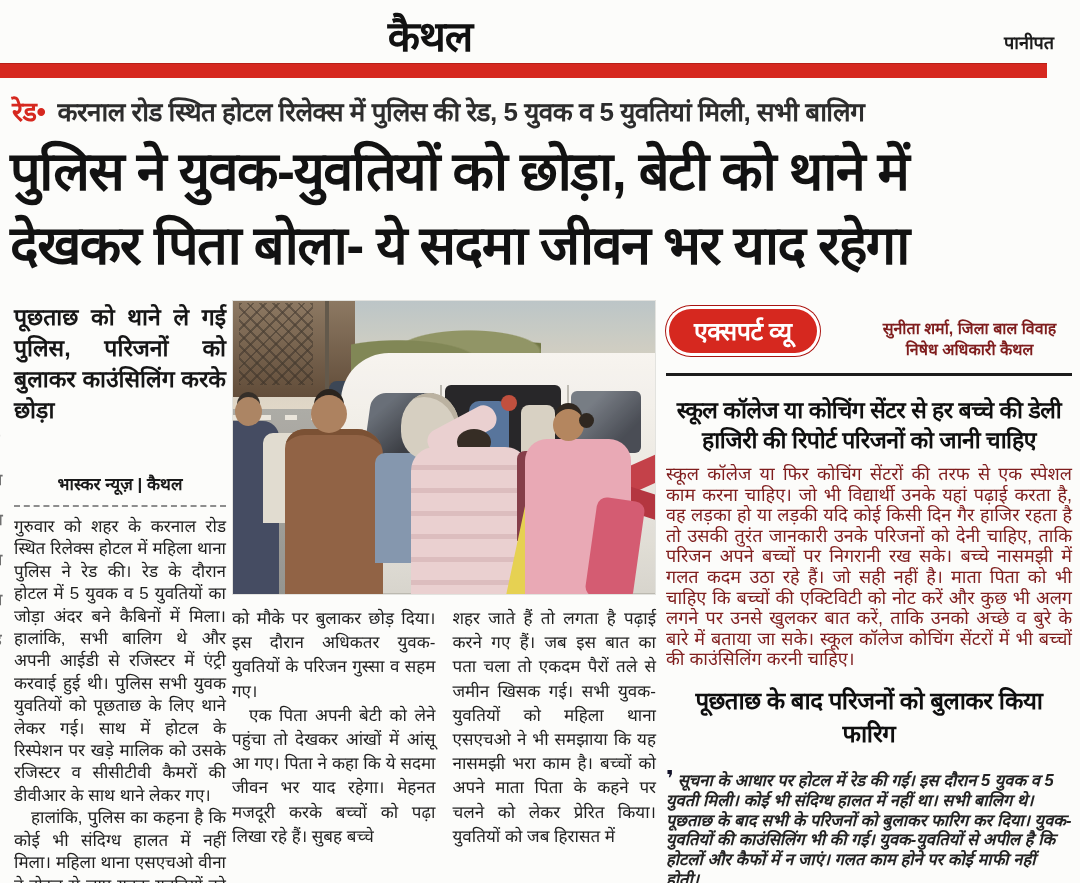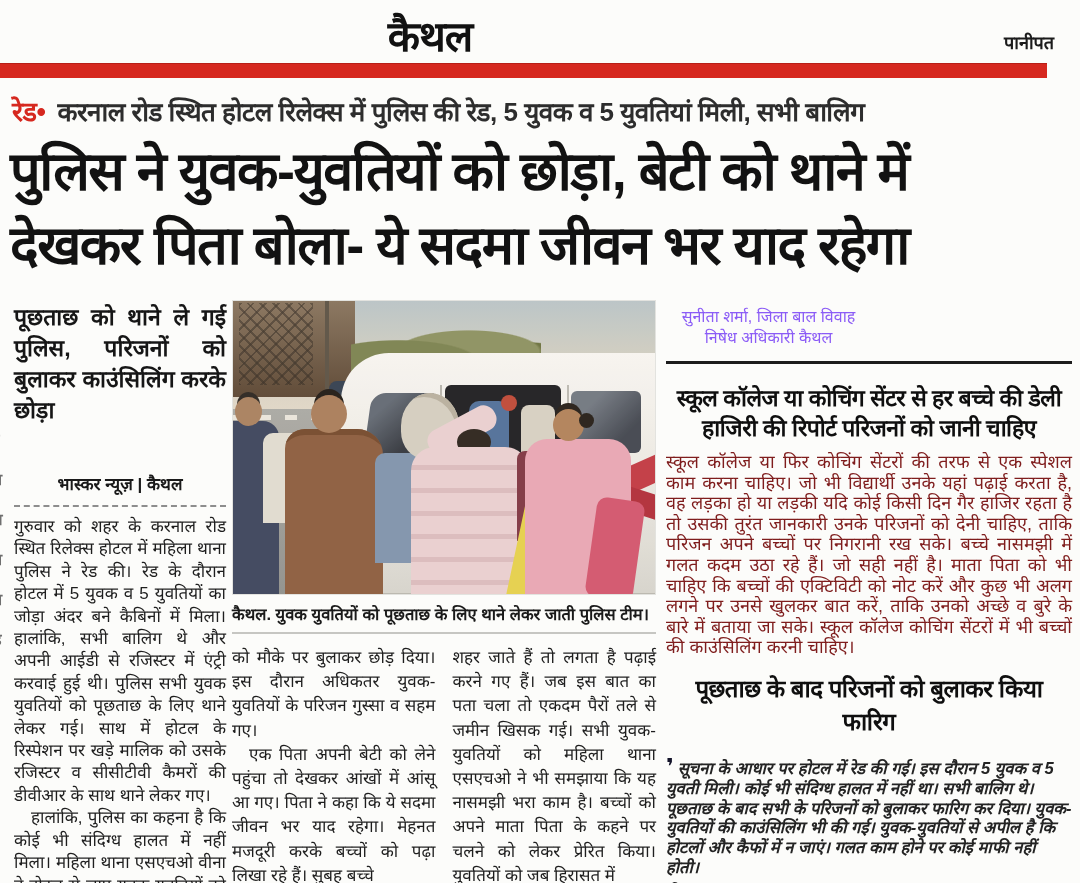--- a/index.html
+++ b/index.html
@@ -113,22 +113,22 @@
   .caption  { font-size:16.5px; font-weight:bold; color:#1a1a1a; margin-top:7px;
               padding-bottom:7px; border-bottom:2px solid #c6c6c2; }
   .mid-cols { display:flex; gap:17px; margin-top:12px; }
   .mid-col  { flex:1; font-size:17px; line-height:24.2px; text-align:justify; color:#1e1e1e; }
   
   .col-right { position:absolute; left:666px; top:306px; width:406px; }
   .ev-head   { display:flex; justify-content:space-between; align-items:flex-start; }
   .ev-badge  { background:#d6281f; color:#fff; font-weight:bold; font-size:25px;
                padding:7px 28px 9px; border-radius:30px; letter-spacing:-0.5px;
                box-shadow:0 0 0 3px #fff inset, 0 0 0 1px #a81410; }
-  .ev-byline { width:205px; text-align:center; font-weight:normal; font-size:16px;
-               line-height:21px; color:#8b5cf6; margin-top:0; }
+  .ev-byline { width:205px; text-align:center; font-weight:bold; font-size:16px;
+               line-height:21px; color:#7f1d1d; margin-top:12px; }
   .ev-rule   { border-top:3px solid #1c1c1c; margin:13px 0 8px; }
   .ev-heading{ text-align:center; font-size:23px; font-weight:bold; line-height:30px;
                color:#0f0f0f; letter-spacing:-0.5px;margin-top:19px; }
   .ev-body   { margin-top:9px; font-size:18px; line-height:20.6px; text-align:justify; color:#7f1d1d; }
   .st-heading{ text-align:center; font-size:24px; font-weight:bold; margin-top:13px;
                color:#0f0f0f; letter-spacing:-0.5px; }
   .st-quote  { margin-top:20px; font-size:16.5px; line-height:19.8px; font-style:italic;
                font-weight:bold; color:#242424; }
   .quote-mark{ font-style:normal; font-size:22px; color:#14142a; margin-right:4px; }
   .st-attrib { font-size:15.5px; margin-top:1px; color:#1d1d1d; }
@@ -205,34 +205,34 @@
       <div class="ph-f6h"></div>
       <div class="ph-f6b"></div>
       <div class="ph-f8b"></div>
       <div class="ph-f7d1"></div>
       <div class="ph-f7b"></div>
       <div class="ph-f7d2"></div>
       <div class="ph-f7h"></div>
       <div class="ph-f7bun"></div>
       <div class="ph-tone"></div>
     </div>
-    <div class="caption">कैथल. युवक युवतियों को पूछताछ के लिए थाने लेकर जाती पुलिस टीम।</div>
     <div class="mid-cols">
       <div class="mid-col">
         <p>को मौके पर बुलाकर छोड़ दिया। इस दौरान अधिकतर युवक-युवतियों के परिजन गुस्सा व सहम गए।</p>
         <p class="indented">एक पिता अपनी बेटी को लेने पहुंचा तो देखकर आंखों में आंसू आ गए। पिता ने कहा कि ये सदमा जीवन भर याद रहेगा। मेहनत मजदूरी करके बच्चों को पढ़ा लिखा रहे हैं। सुबह बच्चे</p>
       </div>
       <div class="mid-col">
         <p>शहर जाते हैं तो लगता है पढ़ाई करने गए हैं। जब इस बात का पता चला तो एकदम पैरों तले से जमीन खिसक गई। सभी युवक-युवतियों को महिला थाना एसएचओ ने भी समझाया कि यह नासमझी भरा काम है। बच्चों को अपने माता पिता के कहने पर चलने को लेकर प्रेरित किया। युवतियों को जब हिरासत में</p>
       </div>
     </div>
   </div>
 
   <div class="col-right">
     <div class="ev-head">
+      <div class="ev-badge">एक्सपर्ट व्यू</div>
       <div class="ev-byline">
         <div>सुनीता शर्मा, जिला बाल विवाह</div>
         <div>निषेध अधिकारी कैथल</div>
       </div>
     </div>
     <div class="ev-rule"></div>
     <div class="ev-heading">स्कूल कॉलेज या कोचिंग सेंटर से हर बच्चे की डेली हाजिरी की रिपोर्ट परिजनों को जानी चाहिए</div>
     <p class="ev-body">स्कूल कॉलेज या फिर कोचिंग सेंटरों की तरफ से एक स्पेशल काम करना चाहिए। जो भी विद्यार्थी उनके यहां पढ़ाई करता है, वह लड़का हो या लड़की यदि कोई किसी दिन गैर हाजिर रहता है तो उसकी तुरंत जानकारी उनके परिजनों को देनी चाहिए, ताकि परिजन अपने बच्चों पर निगरानी रख सके। बच्चे नासमझी में गलत कदम उठा रहे हैं। जो सही नहीं है। माता पिता को भी चाहिए कि बच्चों की एक्टिविटी को नोट करें और कुछ भी अलग लगने पर उनसे खुलकर बात करें, ताकि उनको अच्छे व बुरे के बारे में बताया जा सके। स्कूल कॉलेज कोचिंग सेंटरों में भी बच्चों की काउंसिलिंग करनी चाहिए।</p>
 
     <div class="st-heading">पूछताछ के बाद परिजनों को बुलाकर किया फारिग</div>

